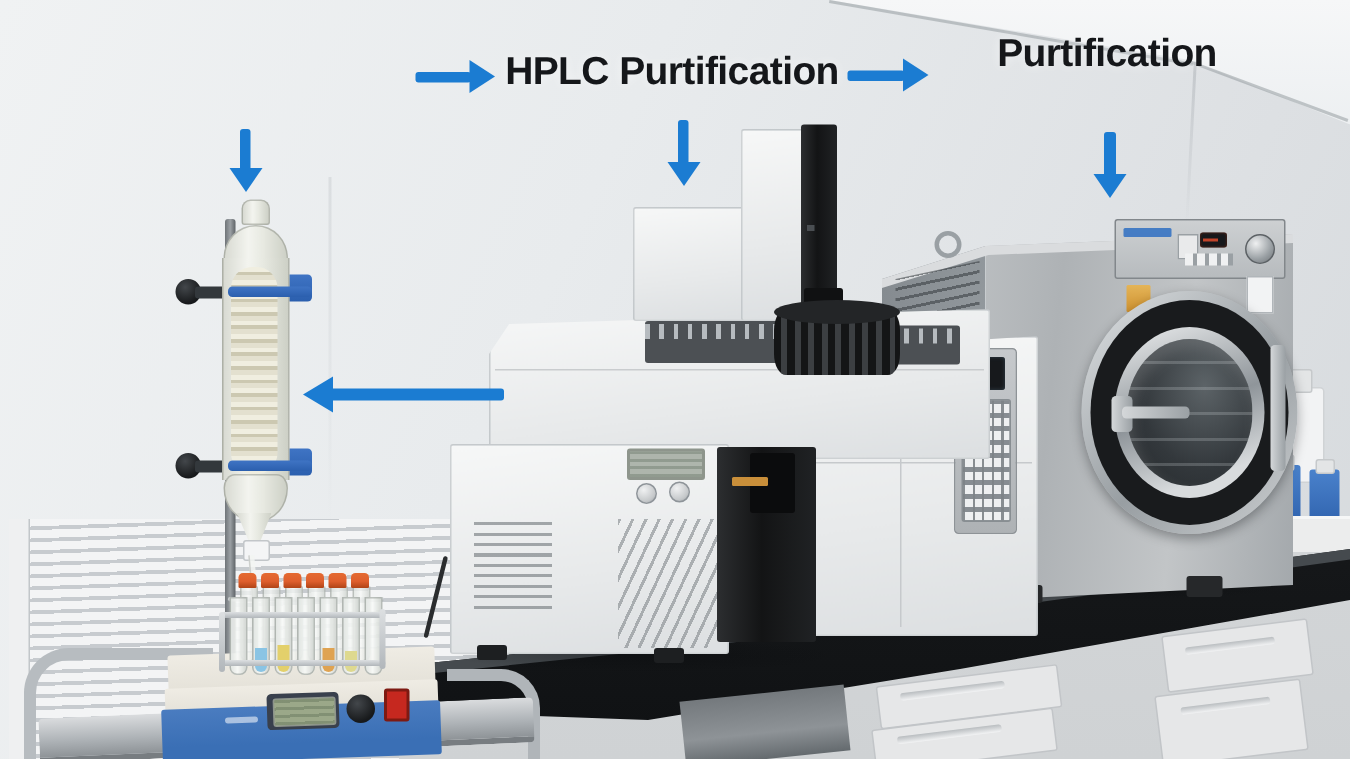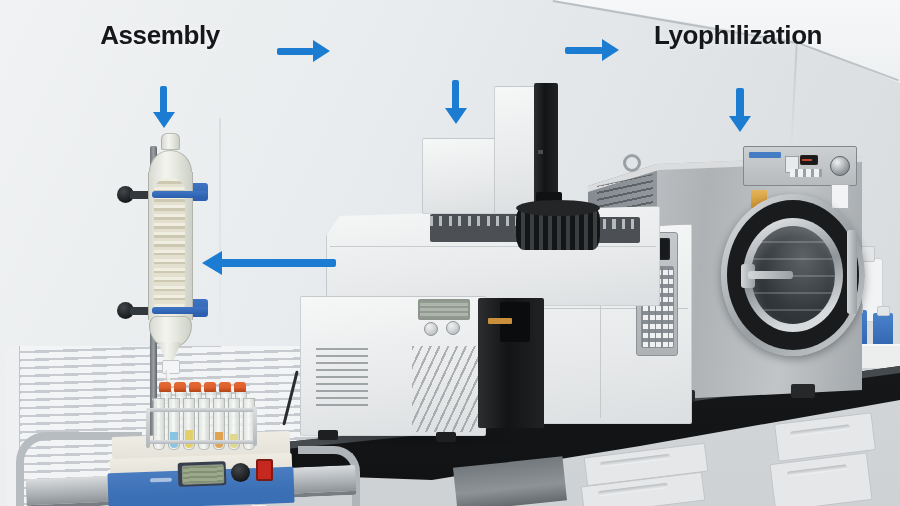--- a/index.html
+++ b/index.html
@@ -265,24 +265,27 @@
   <div class="rack-bar" style="left:253px;top:406px;width:4px;height:40px;"></div>
   <div class="collector-cream" style="left:110px;top:456px;width:182px;height:18px;"></div>
   <div class="collector-blue" style="left:108px;top:470px;width:186px;height:36px;"></div>
   <div class="abs" style="left:150px;top:478px;width:22px;height:4px;background:rgba(255,255,255,.55);border-radius:2px;transform:rotate(-2deg);"></div>
   <div class="abs" style="left:178px;top:462px;width:48px;height:24px;background:#39404d;border-radius:3px;transform:rotate(-2deg);"></div>
   <div class="lcd" style="left:182px;top:465px;width:40px;height:17px;background-color:var(--lcd-green,#9ba889);transform:rotate(-2deg);border-width:1px;"></div>
   <div class="clamp-knob" style="left:231px;top:463px;width:19px;height:19px;"></div>
   <div class="switch-red" style="left:256px;top:459px;width:13px;height:18px;"></div>
 
   <div class="step-label" style="left:40px;top:21px;width:240px;">
-    <div>Assembly</div>
+  </div>
+  <div class="step-label" style="left:325px;top:33px;width:246px;">
+    <div>HPLC Purtification</div>
+    <div></div>
   </div>
   <div class="step-label" style="left:608px;top:21px;width:260px;">
-    <div>Lyophilization</div>
+    <div>Purtification</div>
   </div>
 
   <div class="arr-shaft" style="left:277px;top:48px;width:37px;height:7px;"></div>
   <div class="head-right" style="left:313px;top:40px;"></div>
   <div class="arr-shaft" style="left:565px;top:47px;width:38px;height:7px;"></div>
   <div class="head-right" style="left:602px;top:39px;"></div>
   <div class="arr-shaft" style="left:160px;top:86px;width:7px;height:28px;"></div>
   <div class="head-down" style="left:153px;top:112px;"></div>
   <div class="arr-shaft" style="left:452px;top:80px;width:7px;height:30px;"></div>
   <div class="head-down" style="left:445px;top:108px;"></div>

